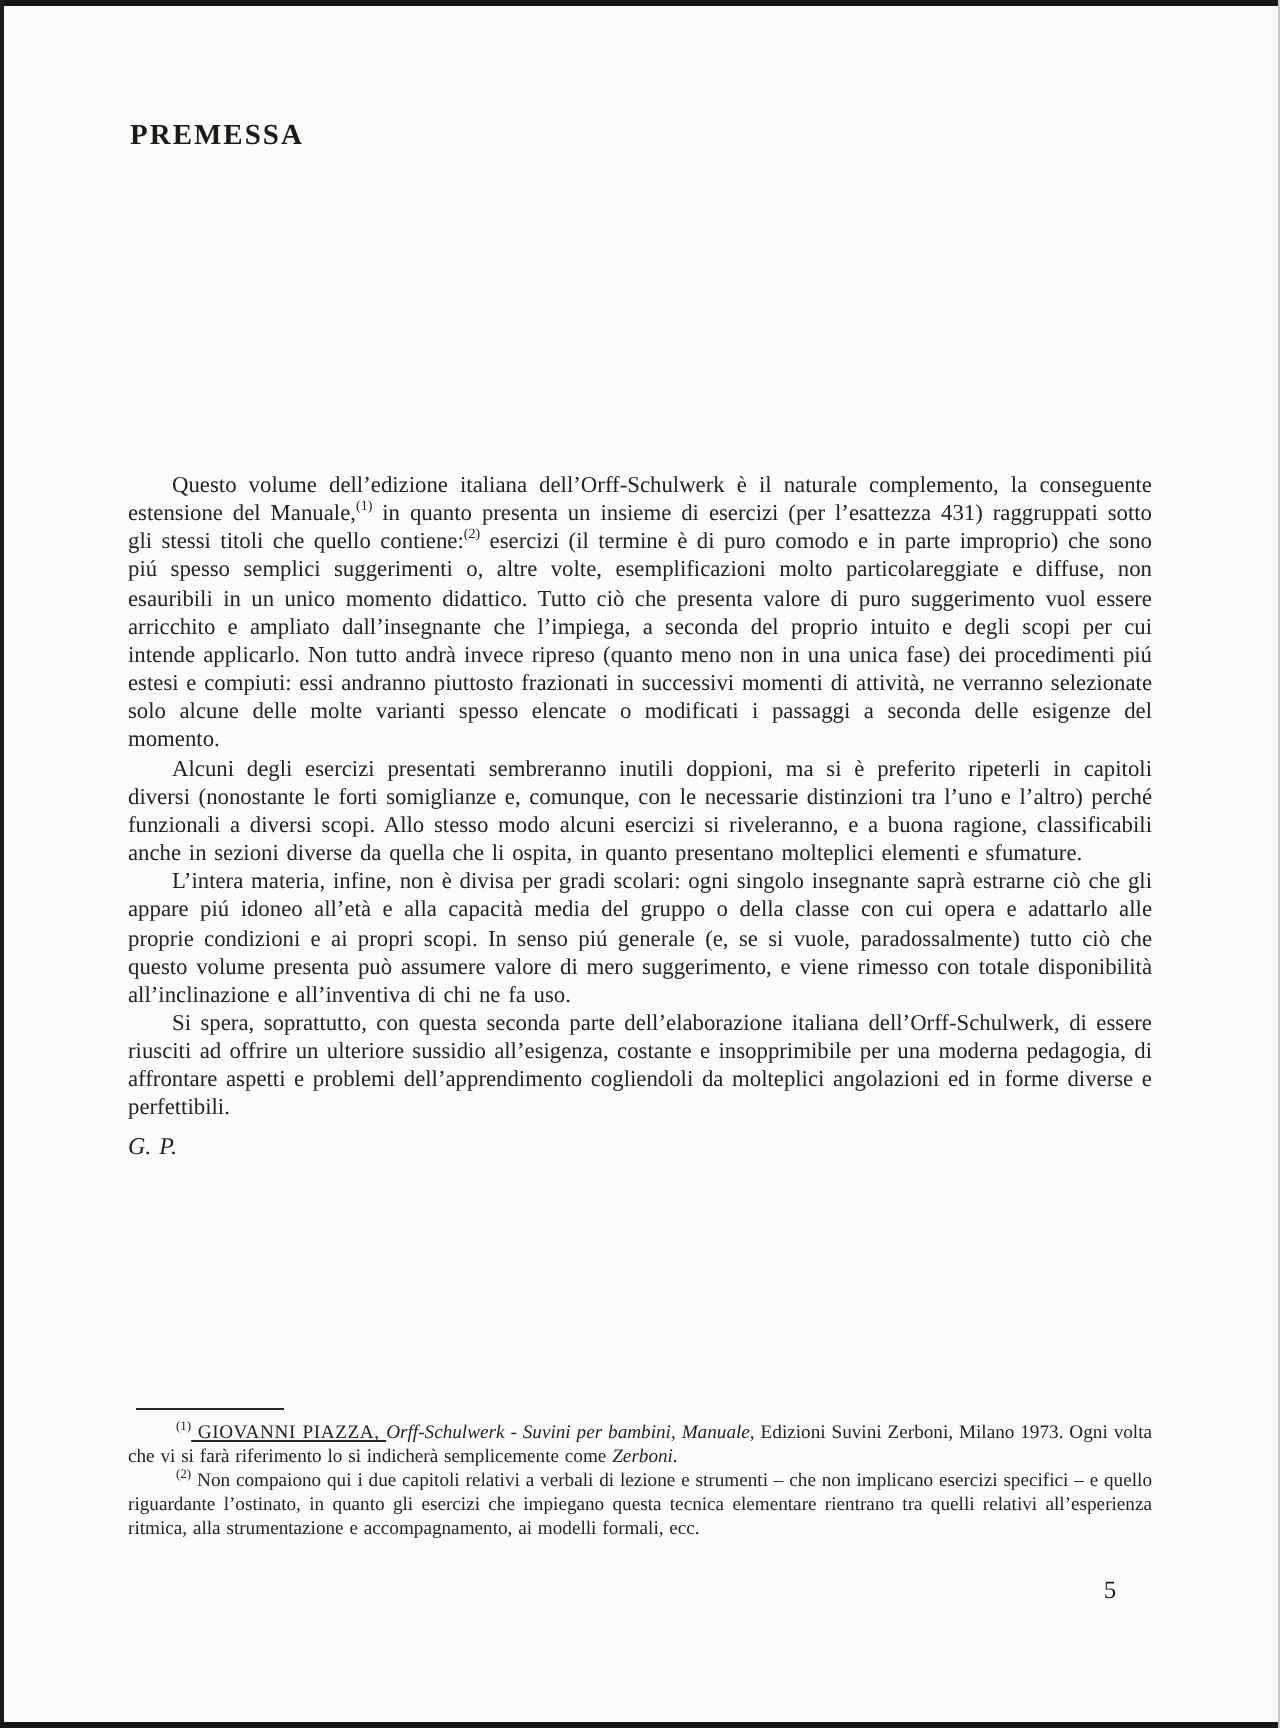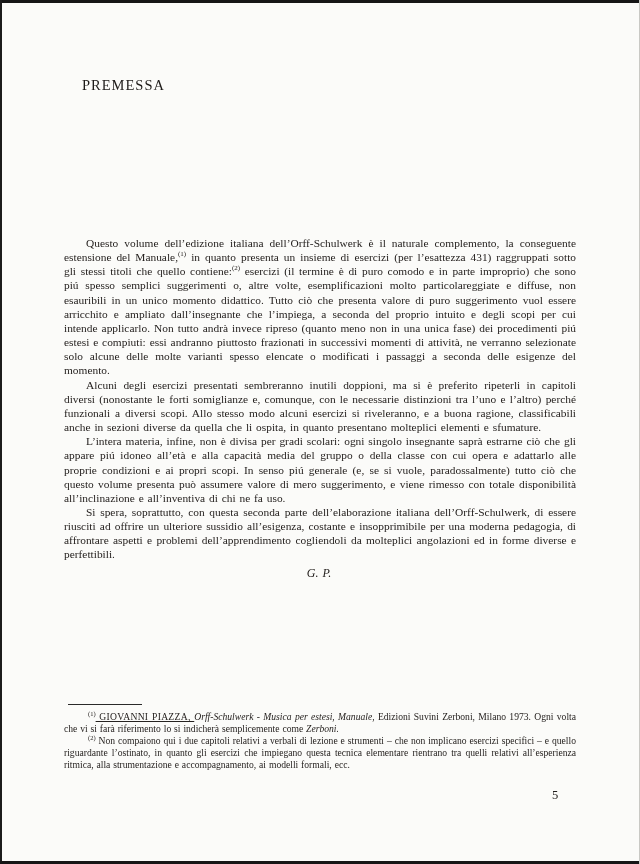--- a/index.html
+++ b/index.html
@@ -19,23 +19,23 @@
   
   .edge-top    { position: absolute; top: 0; left: 0; width: 640px; height: 3px; background: #161616; }
   .edge-left   { position: absolute; top: 0; left: 0; width: 2px; height: 864px; background: #1c1c1c; }
   .edge-bottom { position: absolute; bottom: 0; left: 0; width: 640px; height: 3px; background: #161616; }
   .edge-right  { position: absolute; top: 0; right: 0; width: 1px; height: 864px; background: #c9c9c5; }
 
   .title {
     position: absolute;
     top: 60px;
     left: 65px;
-    margin: 17px;
+    margin: 0;
     font-size: 14.5px;
-    font-weight: normal;
+    font-weight: bold;
     letter-spacing: 1px;
     color: #1d1a18;
   }
 
   .body-block {
     position: absolute;
     top: 236px;
     left: 64px;
     width: 512px;
     font-size: 11.4px;
@@ -48,21 +48,21 @@
     text-indent: 22px;
   }
   .fnref {
     font-size: 7px;
     line-height: 0;
     vertical-align: super;
     letter-spacing: 0;
   }
   .signature {
     margin-top: 4px;
-    text-align: center;
+    text-align: left;
     font-style: italic;
     font-size: 12px;
     padding-right: 2px;
   }
 
   .footnotes {
     position: absolute;
     top: 704px;
     left: 64px;
     width: 512px;
@@ -119,19 +119,19 @@
   <div class="body-block">
     <p class="para"><span>Questo volume dell’edizione italiana dell’Orff-Schulwerk è il naturale complemento, la conseguente estensione del Manuale,</span><sup class="fnref">(1)</sup><span> in quanto presenta un insieme di esercizi (per l’esattezza 431) raggruppati sotto gli stessi titoli che quello contiene:</span><sup class="fnref">(2)</sup><span> esercizi (il termine è di puro comodo e in parte improprio) che sono piú spesso semplici suggerimenti o, altre volte, esemplificazioni molto particolareggiate e diffuse, non esauribili in un unico momento didattico. Tutto ciò che presenta valore di puro suggerimento vuol essere arricchito e ampliato dall’insegnante che l’impiega, a seconda del proprio intuito e degli scopi per cui intende applicarlo. Non tutto andrà invece ripreso (quanto meno non in una unica fase) dei procedimenti piú estesi e compiuti: essi andranno piuttosto frazionati in successivi momenti di attività, ne verranno selezionate solo alcune delle molte varianti spesso elencate o modificati i passaggi a seconda delle esigenze del momento.</span></p>
     <p class="para">Alcuni degli esercizi presentati sembreranno inutili doppioni, ma si è preferito ripeterli in capitoli diversi (nonostante le forti somiglianze e, comunque, con le necessarie distinzioni tra l’uno e l’altro) perché funzionali a diversi scopi. Allo stesso modo alcuni esercizi si riveleranno, e a buona ragione, classificabili anche in sezioni diverse da quella che li ospita, in quanto presentano molteplici elementi e sfumature.</p>
     <p class="para">L’intera materia, infine, non è divisa per gradi scolari: ogni singolo insegnante saprà estrarne ciò che gli appare piú idoneo all’età e alla capacità media del gruppo o della classe con cui opera e adattarlo alle proprie condizioni e ai propri scopi. In senso piú generale (e, se si vuole, paradossalmente) tutto ciò che questo volume presenta può assumere valore di mero suggerimento, e viene rimesso con totale disponibilità all’inclinazione e all’inventiva di chi ne fa uso.</p>
     <p class="para">Si spera, soprattutto, con questa seconda parte dell’elaborazione italiana dell’Orff-Schulwerk, di essere riusciti ad offrire un ulteriore sussidio all’esigenza, costante e insopprimibile per una moderna pedagogia, di affrontare aspetti e problemi dell’apprendimento cogliendoli da molteplici angolazioni ed in forme diverse e perfettibili.</p>
     <div class="signature">G. P.</div>
   </div>
 
   <div class="footnotes">
     <div class="fn-divider"></div>
-    <p class="fn"><sup>(1)</sup><span class="author"> GIOVANNI PIAZZA, </span><i>Orff-Schulwerk - Musica per estesi, Manuale,</i><span> Edizioni Suvini Zerboni, Milano 1973. Ogni volta che vi si farà riferimento lo si indicherà semplicemente come </span><i>Zerboni.</i></p>
+    <p class="fn"><sup>(1)</sup><span class="author"> GIOVANNI PIAZZA, </span><i>Orff-Schulwerk - Suvini per bambini, Manuale,</i><span> Edizioni Suvini Zerboni, Milano 1973. Ogni volta che vi si farà riferimento lo si indicherà semplicemente come </span><i>Zerboni.</i></p>
     <p class="fn"><sup>(2)</sup><span> Non compaiono qui i due capitoli relativi a verbali di lezione e strumenti – che non implicano esercizi specifici – e quello riguardante l’ostinato, in quanto gli esercizi che impiegano questa tecnica elementare rientrano tra quelli relativi all’esperienza ritmica, alla strumentazione e accompagnamento, ai modelli formali, ecc.</span></p>
   </div>
 
   <div class="pagenum">5</div>
 
 </div>
 
 </body></html>

